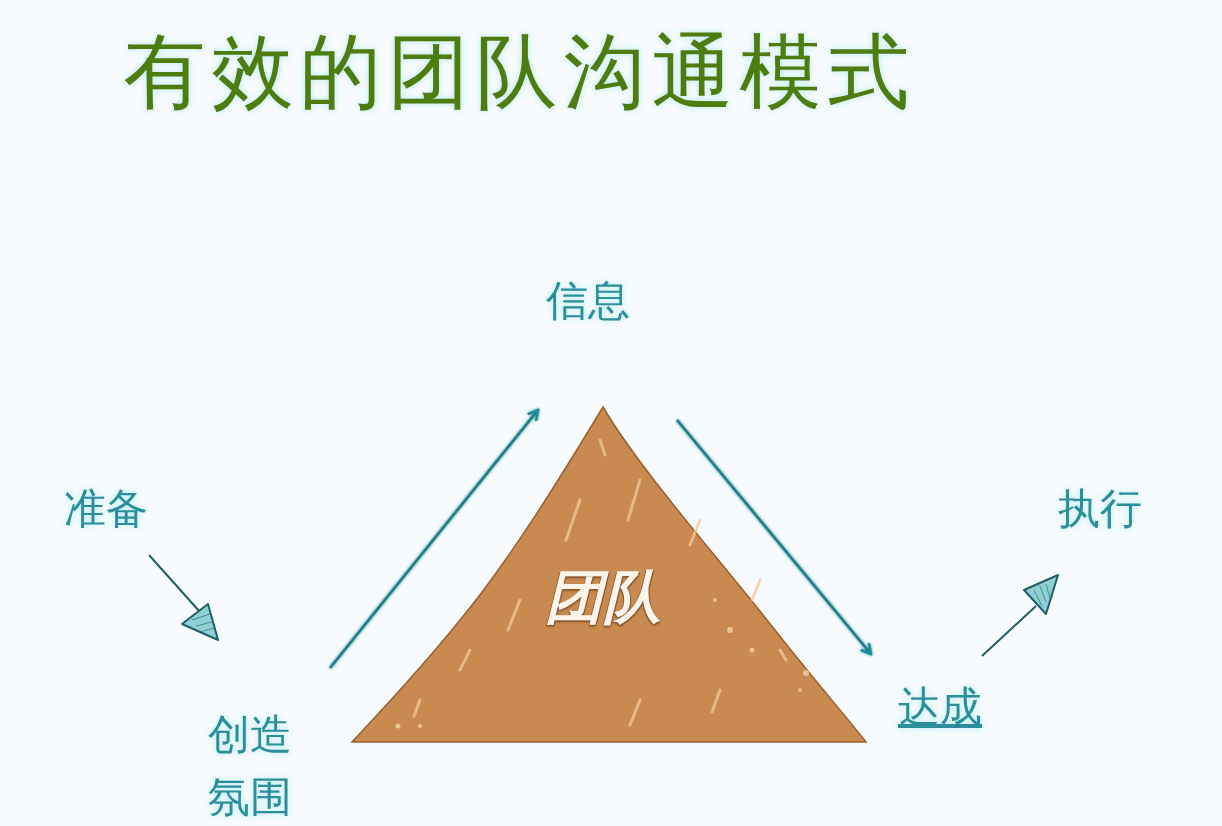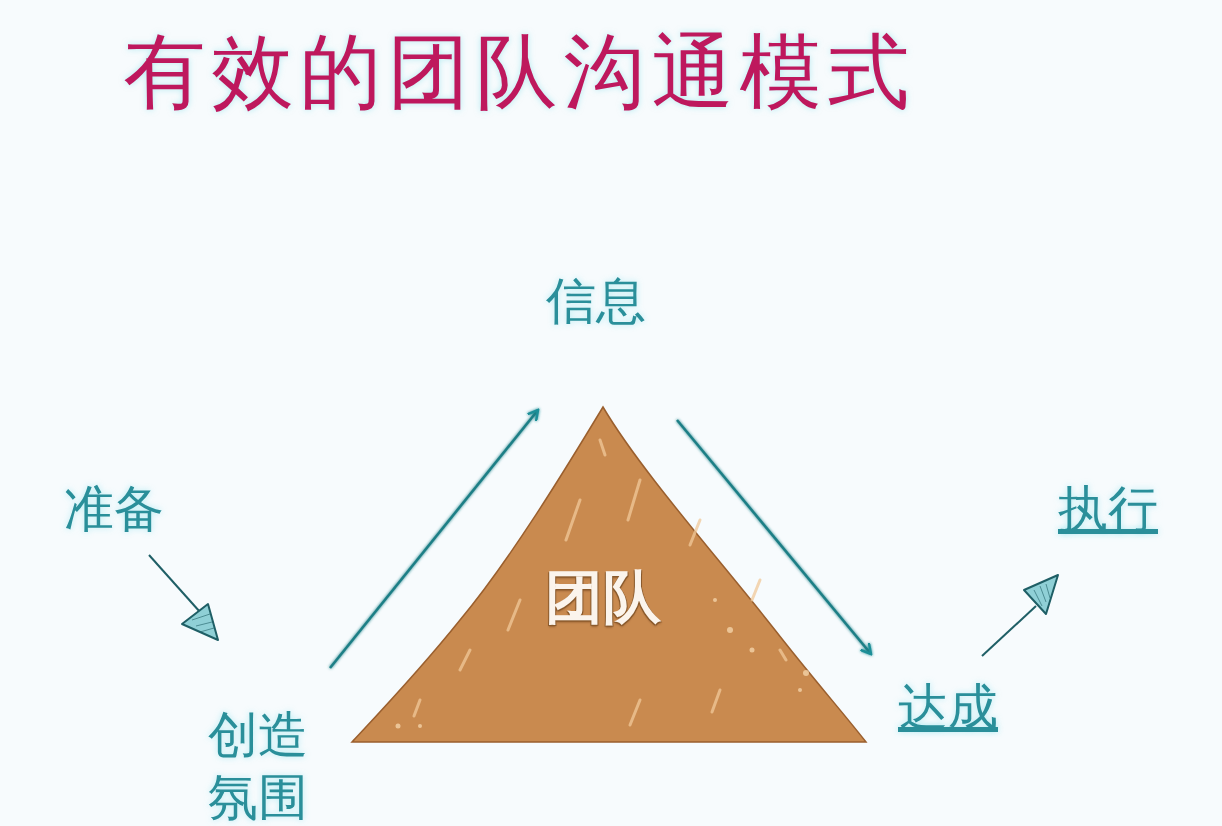--- a/index.html
+++ b/index.html
@@ -6,42 +6,42 @@
   body {
     width: 1222px; height: 826px; overflow: hidden;
     background: #f7fbfd;
     position: relative;
     font-family: "DejaVu Sans", "Liberation Sans", sans-serif;
   }
   .title {
     position: absolute; left: 0; top: 22px; width: 1039px;
     text-align: center;
     font-size: 82px; line-height: 100px; letter-spacing: 6px;
-    color: #be185d;
+    color: #4d7c0f;
     text-shadow: 0 0 6px rgba(120, 220, 230, 0.55);
     font-weight: normal;
   }
   svg.diagram { position: absolute; left: 0; top: 0; }
   .node {
     position: absolute;
     color: #2a8f9a;
-    font-size: 50px; line-height: 62px;
+    font-size: 42px; line-height: 62px;
     text-shadow: 0 0 6px rgba(150, 230, 240, 0.7);
     white-space: nowrap;
   }
   .node span { display: block; }
   .center-label {
     position: absolute;
     color: #fbf4ec;
     font-weight: bold;
     text-align: center;
     font-size: 58px; line-height: 70px;
     text-shadow: 1px 1px 0 #8a5a2c, -1px 1px 0 #8a5a2c, 0 2px 2px rgba(80,40,10,0.45);
   }
-  .center-label span { display: block; }
+  .center-label span { display: block; font-style: italic; }
 </style>
 </head>
 <body>
 
 <div class="title">有效的团队沟通模式</div>
 
 <svg class="diagram" width="1222" height="826" viewBox="0 0 1222 826">
   <defs>
     <marker id="openhead" viewBox="0 0 12 12" refX="10" refY="6" markerWidth="12" markerHeight="12" orient="auto" markerUnits="userSpaceOnUse">
       <path d="M1,1 L10,6 L1,11" fill="none" stroke="#1f8f98" stroke-width="2.5" stroke-linecap="round"></path>
@@ -121,15 +121,15 @@
 
 <div class="node" style="left:208px; top:676px;margin-top:28px;">
   <span>创造</span>
   <span>氛围</span>
 </div>
 
 <div class="node" style="left:898px; top:676px;text-decoration:underline;">
   <span>达成</span>
 </div>
 
-<div class="node" style="left:1058px; top:478px;text-decoration:underline;">
+<div class="node" style="left:1058px; top:478px;">
   <span>执行</span>
 </div>
 
 </body></html>

